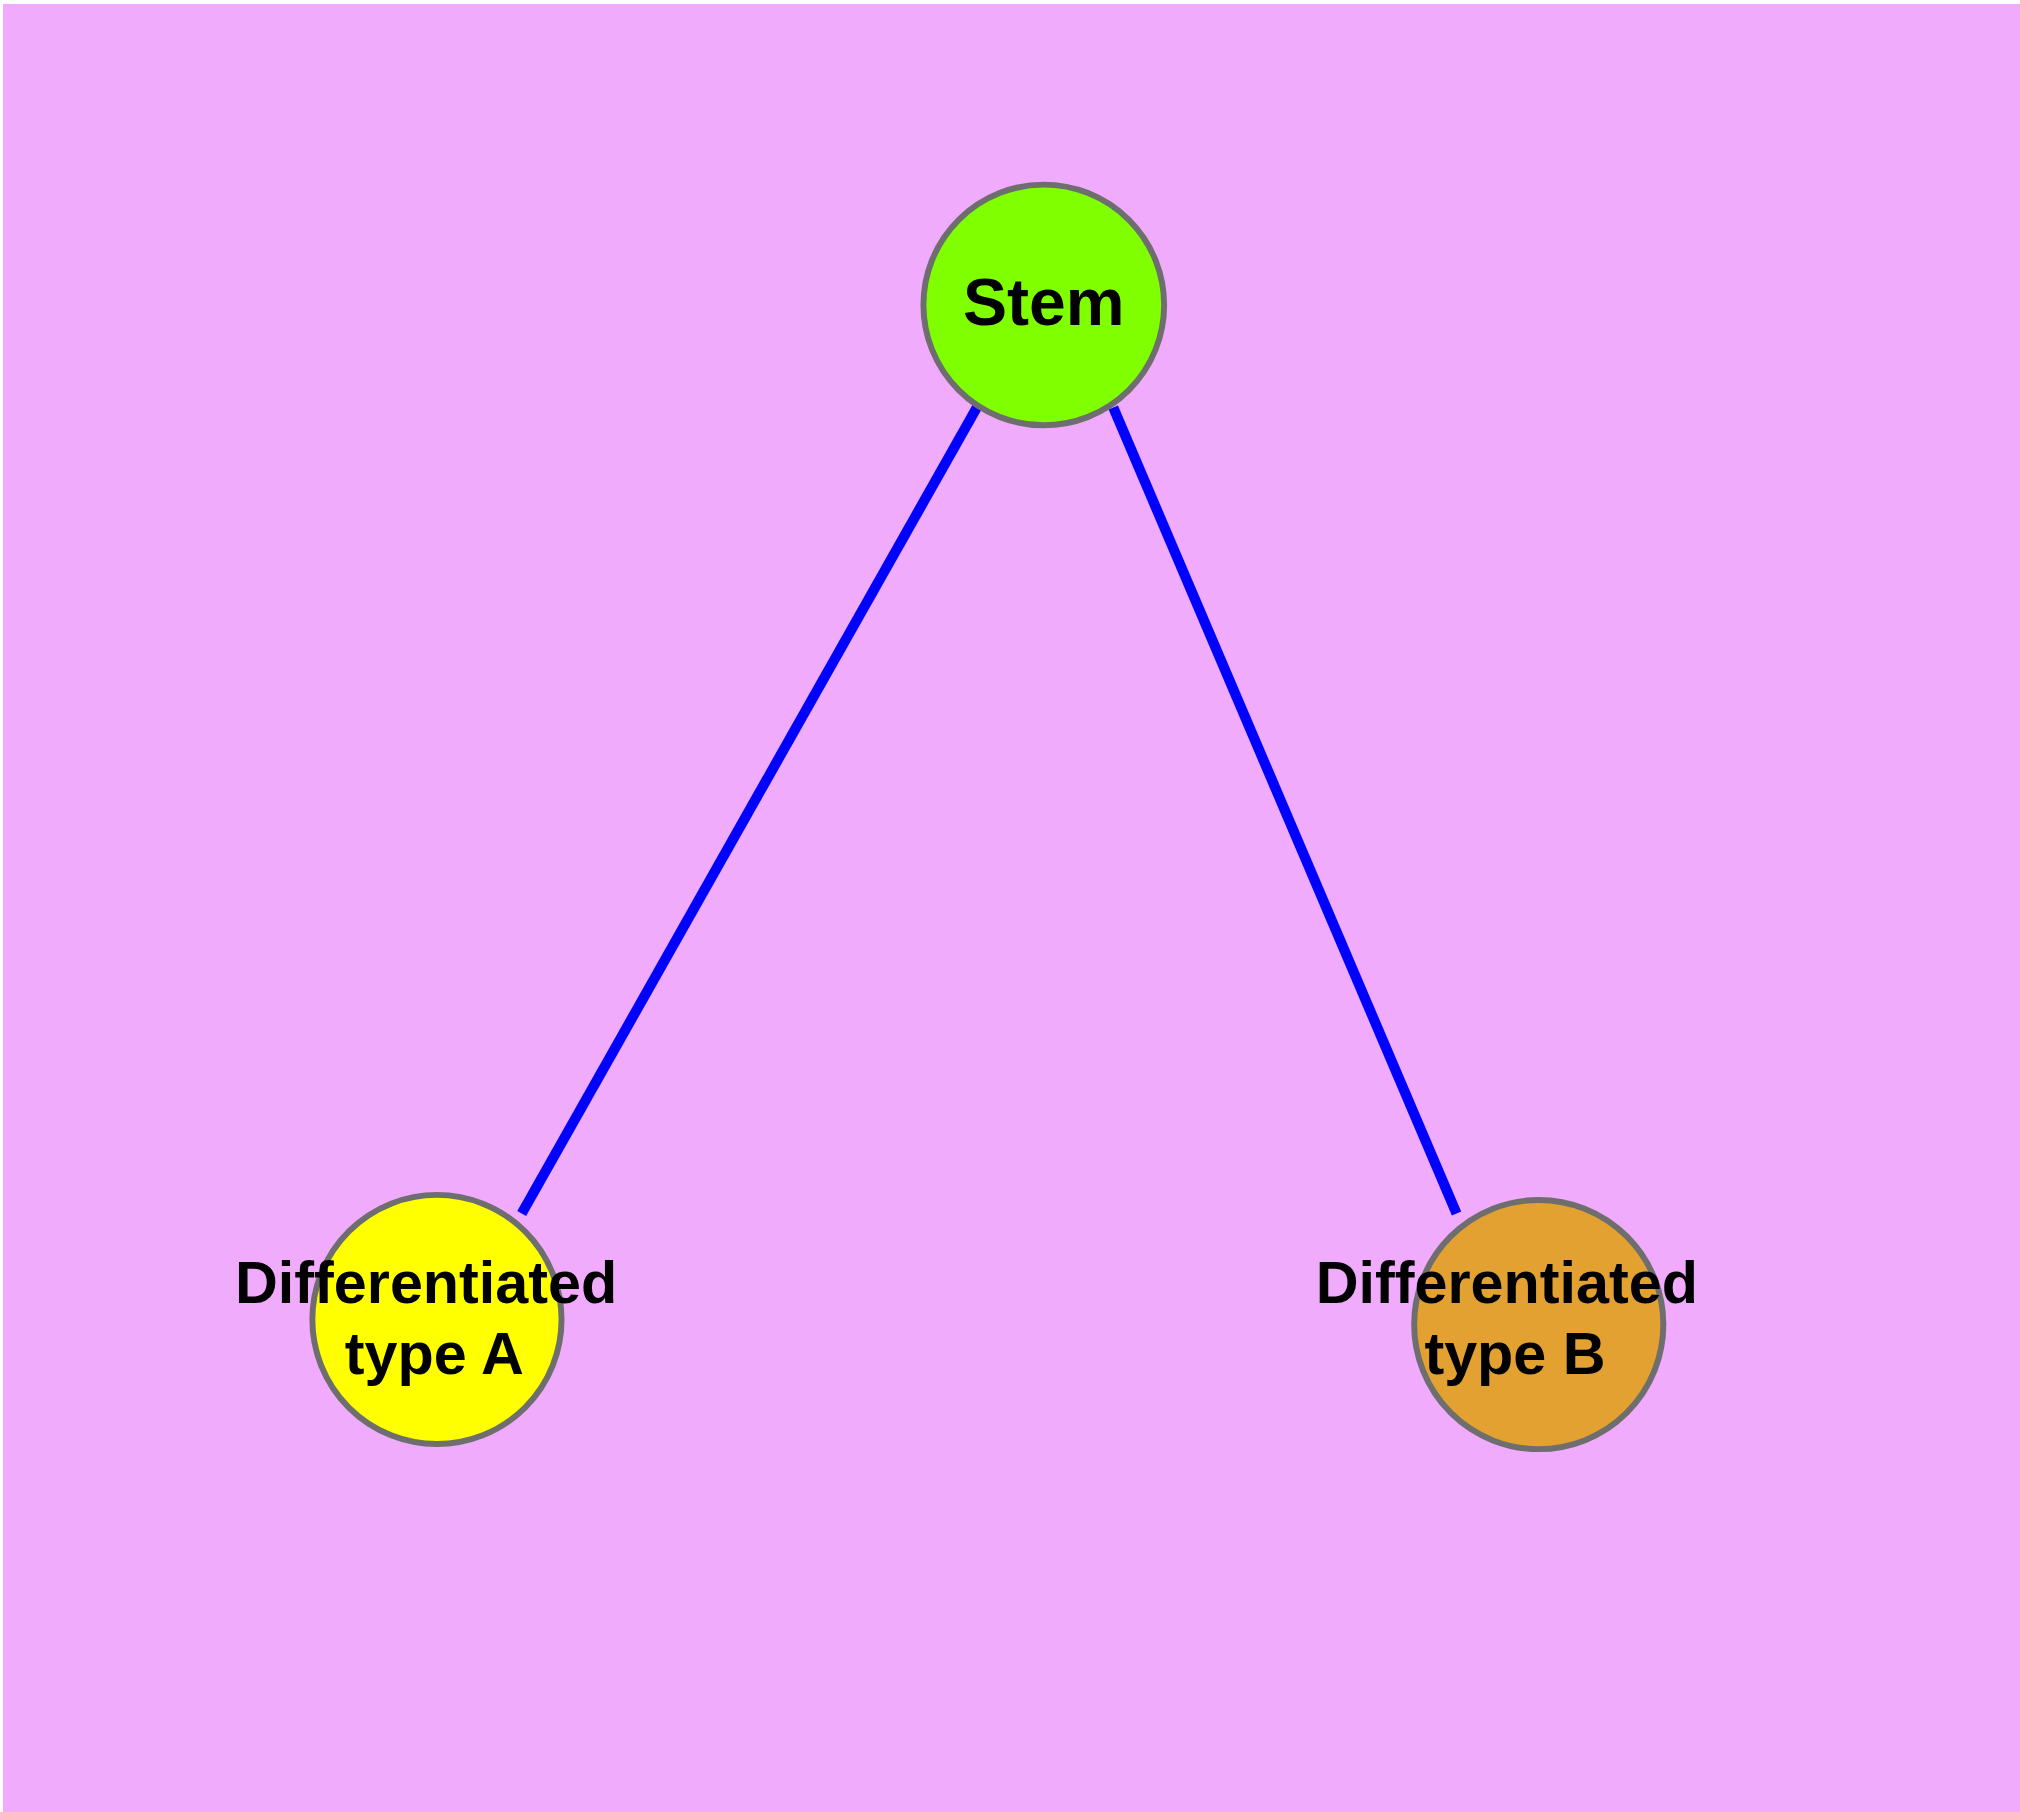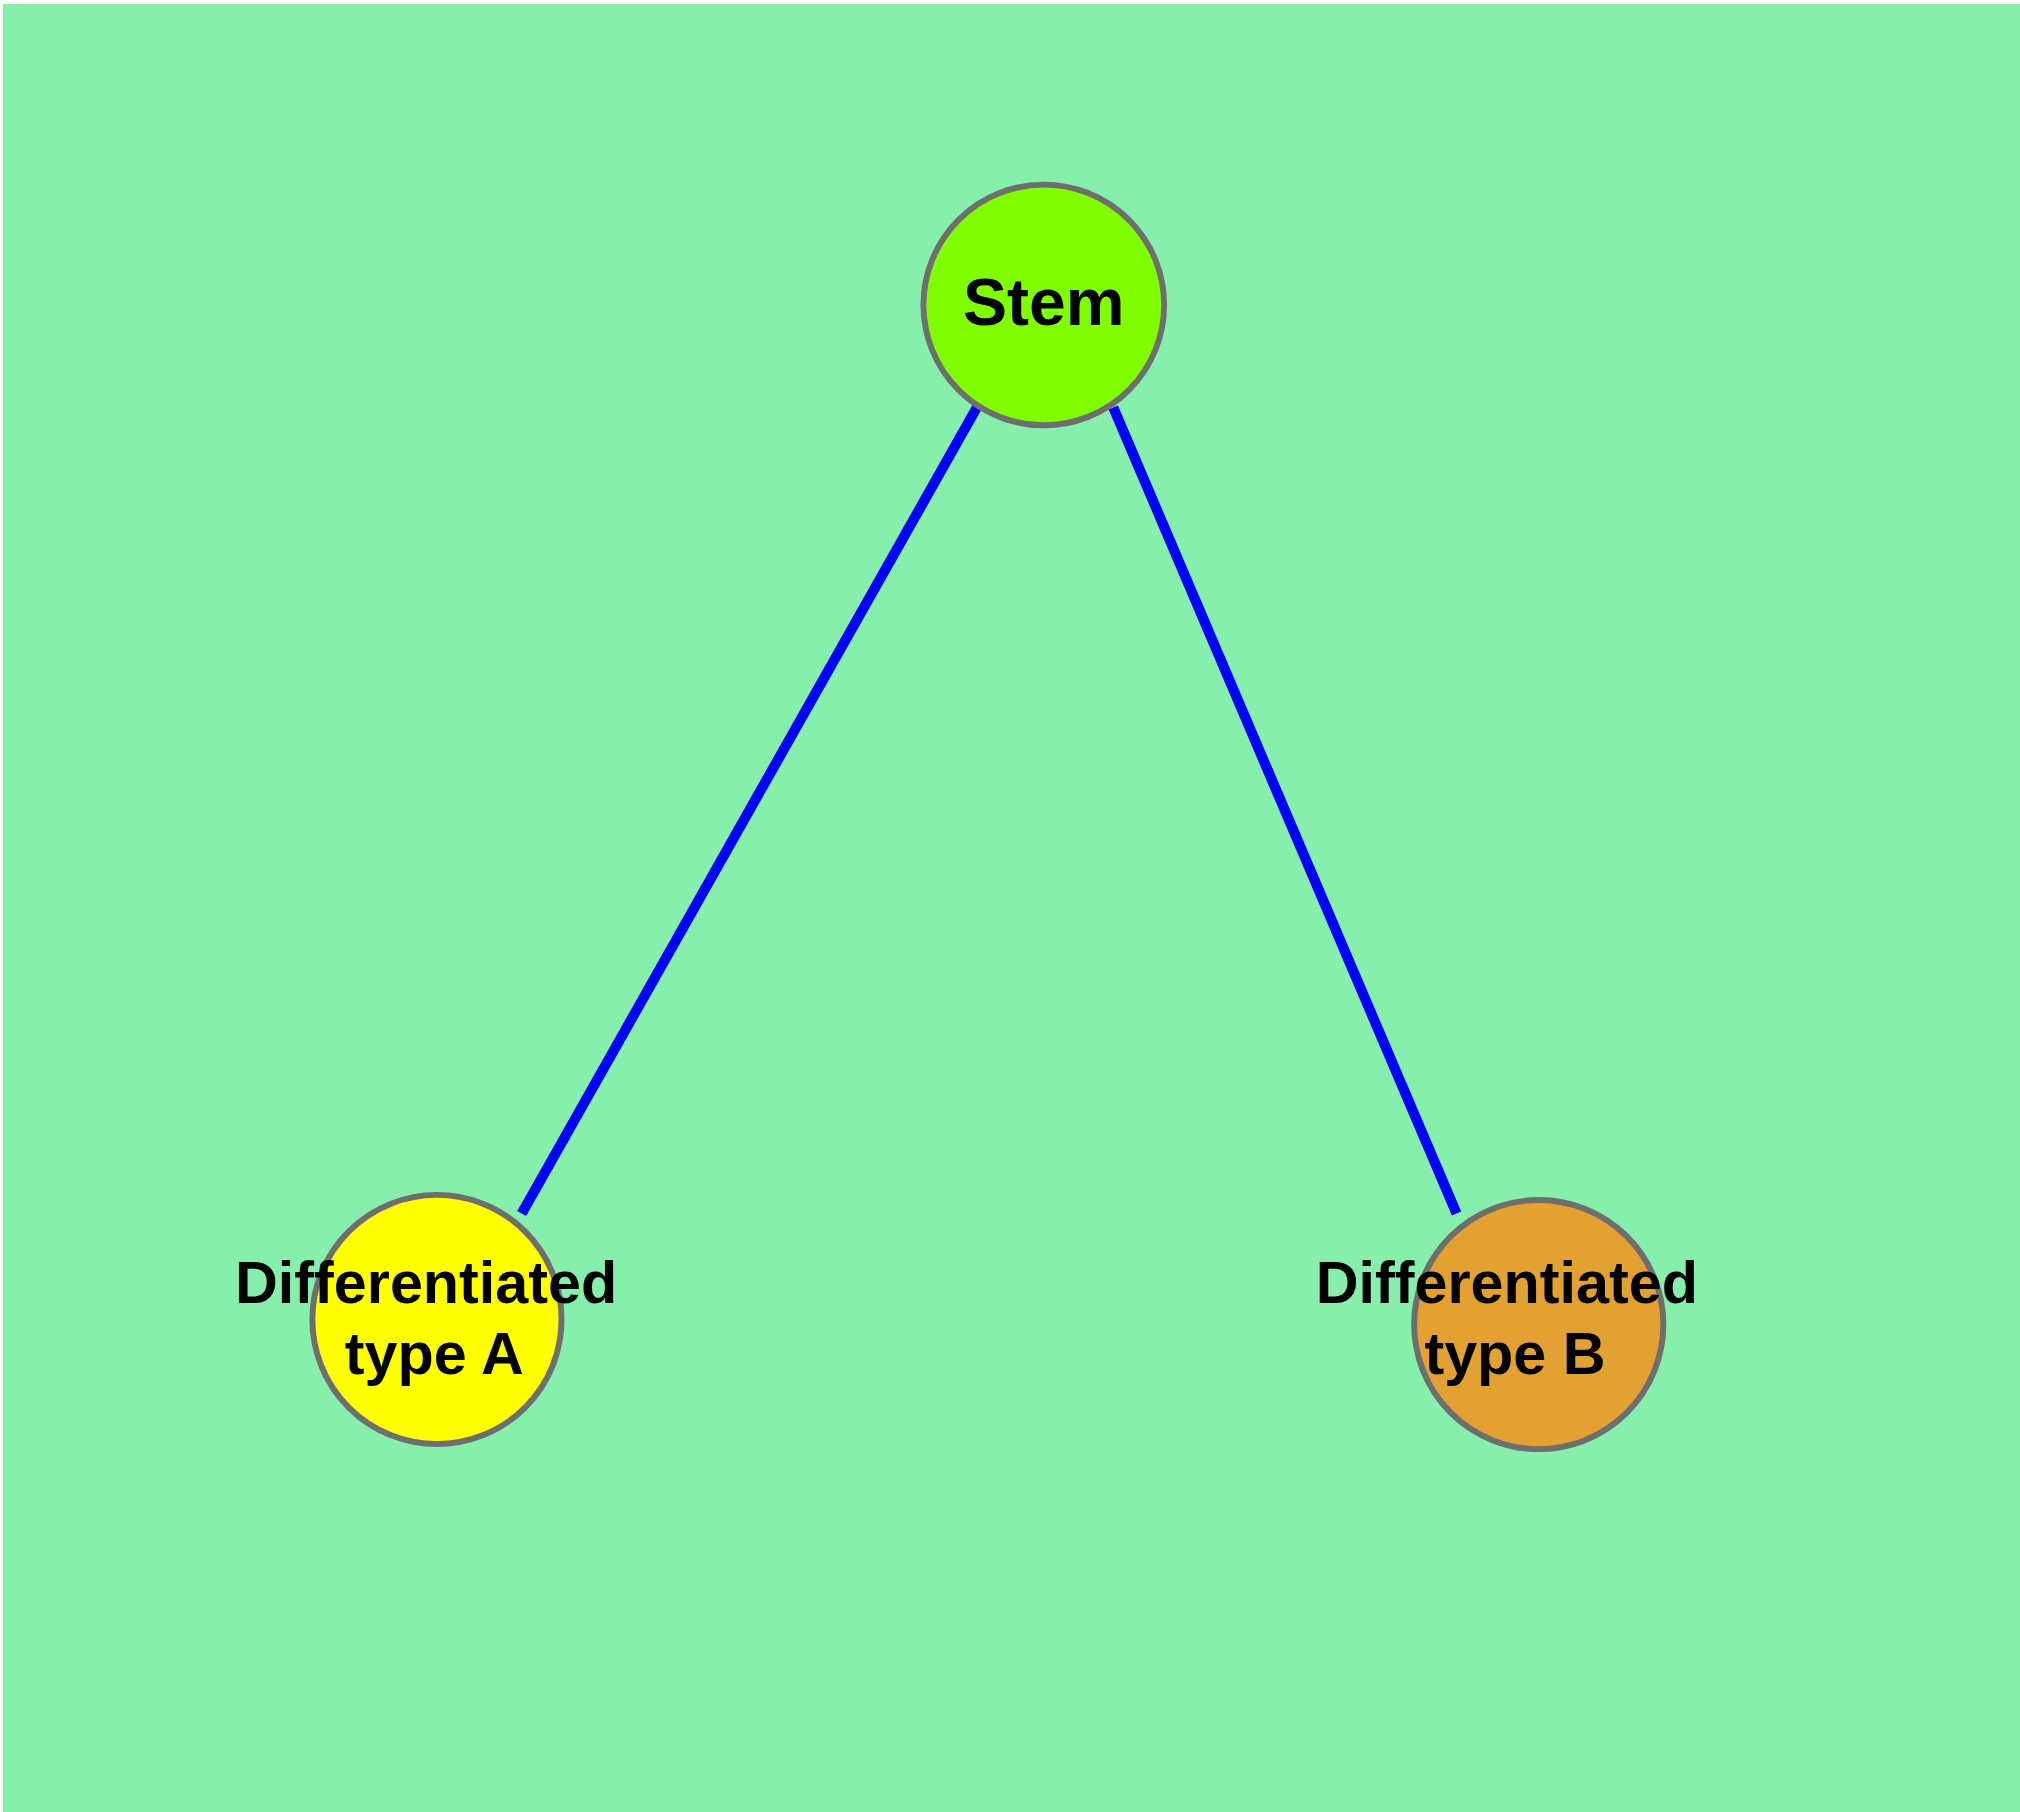--- a/index.html
+++ b/index.html
@@ -15,21 +15,21 @@
     background: #ffffff;
     overflow: hidden;
     font-family: "Liberation Sans", "DejaVu Sans", sans-serif;
   }
   #plot-area {
     position: absolute;
     left: 2.5px;
     top: 4.2px;
     width: 2018px;
     height: 1808px;
-    background: #86efac;
+    background: #f0abfc;
   }
   #graph-svg {
     position: absolute;
     left: 0;
     top: 0;
     width: 2018px;
     height: 1808px;
     display: block;
   }
   .node-circle {

